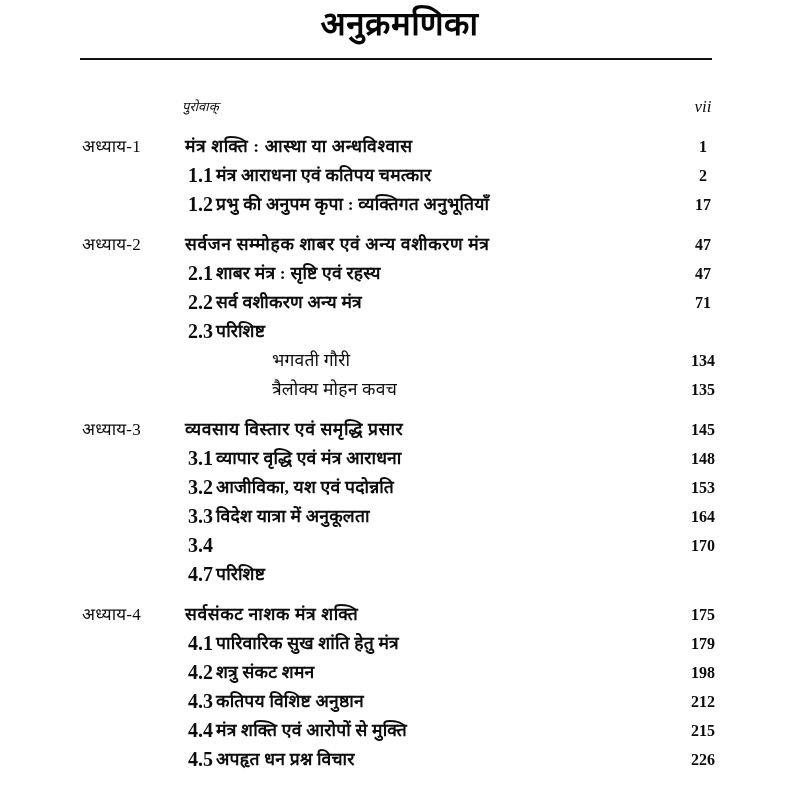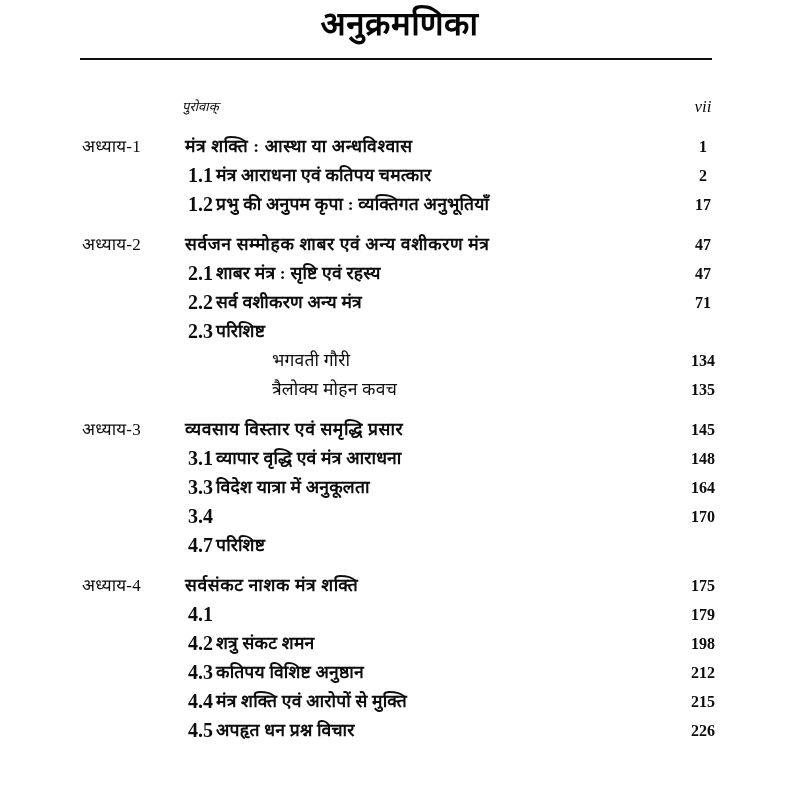--- a/index.html
+++ b/index.html
@@ -192,20 +192,26 @@
       <span class="col-page">145</span>
     </div>
     <div class="toc-row lvl-section">
       <span class="col-chapter"></span>
       <span class="col-num">3.1</span>
       <span class="col-title">व्यापार वृद्धि एवं मंत्र आराधना</span>
       <span class="col-page">148</span>
     </div>
     <div class="toc-row lvl-section">
       <span class="col-chapter"></span>
+      <span class="col-num">3.2</span>
+      <span class="col-title">आजीविका, यश एवं पदोन्नति</span>
+      <span class="col-page">153</span>
+    </div>
+    <div class="toc-row lvl-section">
+      <span class="col-chapter"></span>
       <span class="col-num">3.3</span>
       <span class="col-title">विदेश यात्रा में अनुकूलता</span>
       <span class="col-page">164</span>
     </div>
     <div class="toc-row lvl-section">
       <span class="col-chapter"></span>
       <span class="col-num">3.4</span>
       <span class="col-page">170</span>
     </div>
     <div class="toc-row lvl-section">
@@ -215,20 +221,21 @@
     </div>
     <div class="toc-row lvl-chapter gap-above">
       <span class="col-chapter">अध्याय-4</span>
       <span class="col-num"></span>
       <span class="col-title">सर्वसंकट नाशक मंत्र शक्ति</span>
       <span class="col-page">175</span>
     </div>
     <div class="toc-row lvl-section">
       <span class="col-chapter"></span>
       <span class="col-num">4.1</span>
+      <span class="col-title">पारिवारिक सुख शांति हेतु मंत्र</span>
       <span class="col-page">179</span>
     </div>
     <div class="toc-row lvl-section">
       <span class="col-chapter"></span>
       <span class="col-num">4.2</span>
       <span class="col-title">शत्रु संकट शमन</span>
       <span class="col-page">198</span>
     </div>
     <div class="toc-row lvl-section">
       <span class="col-chapter"></span>

